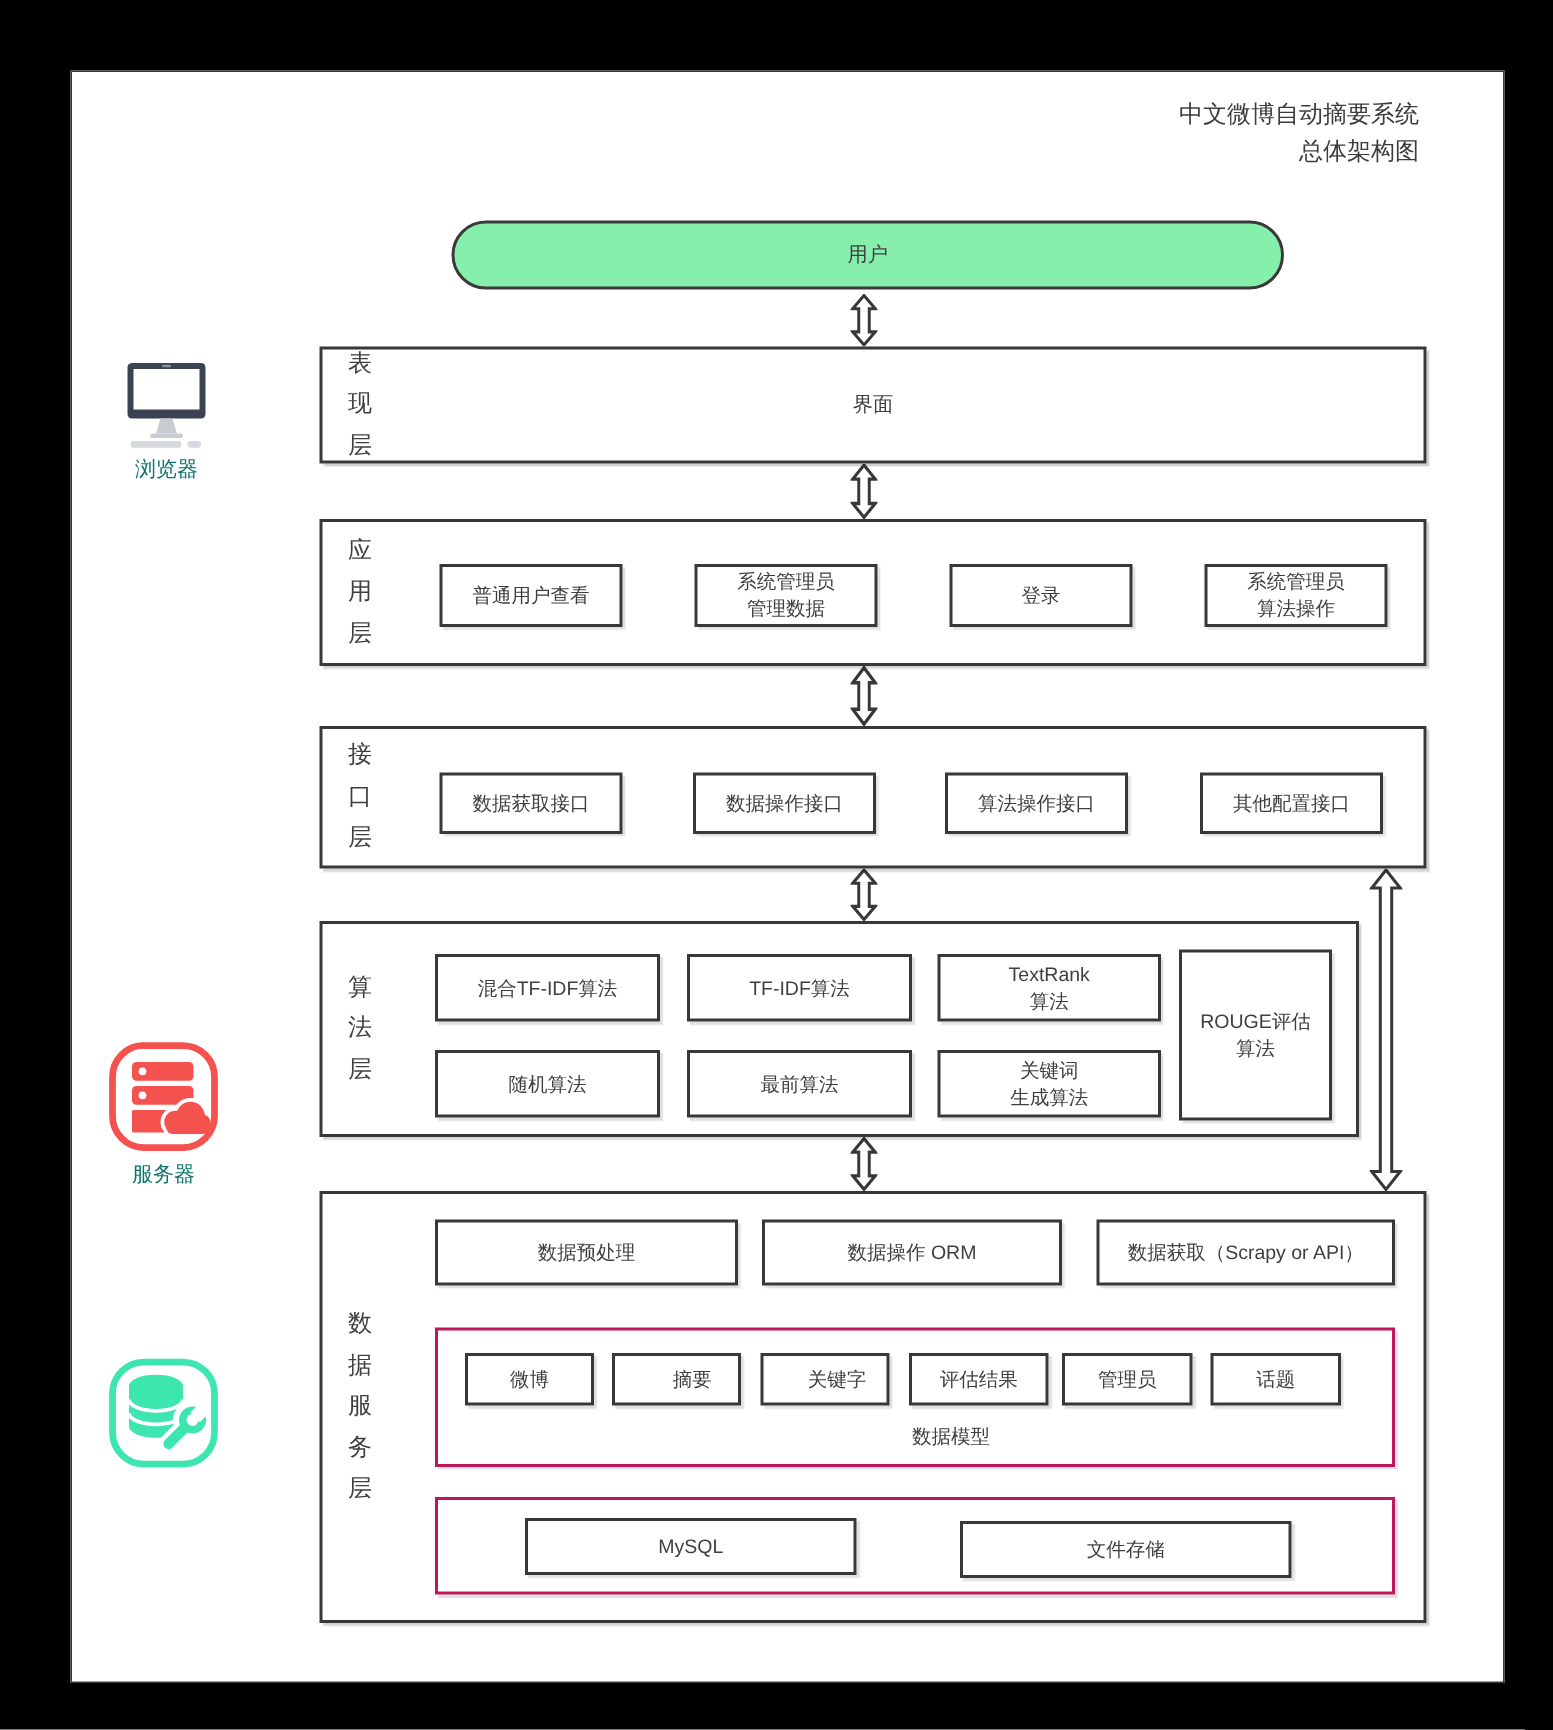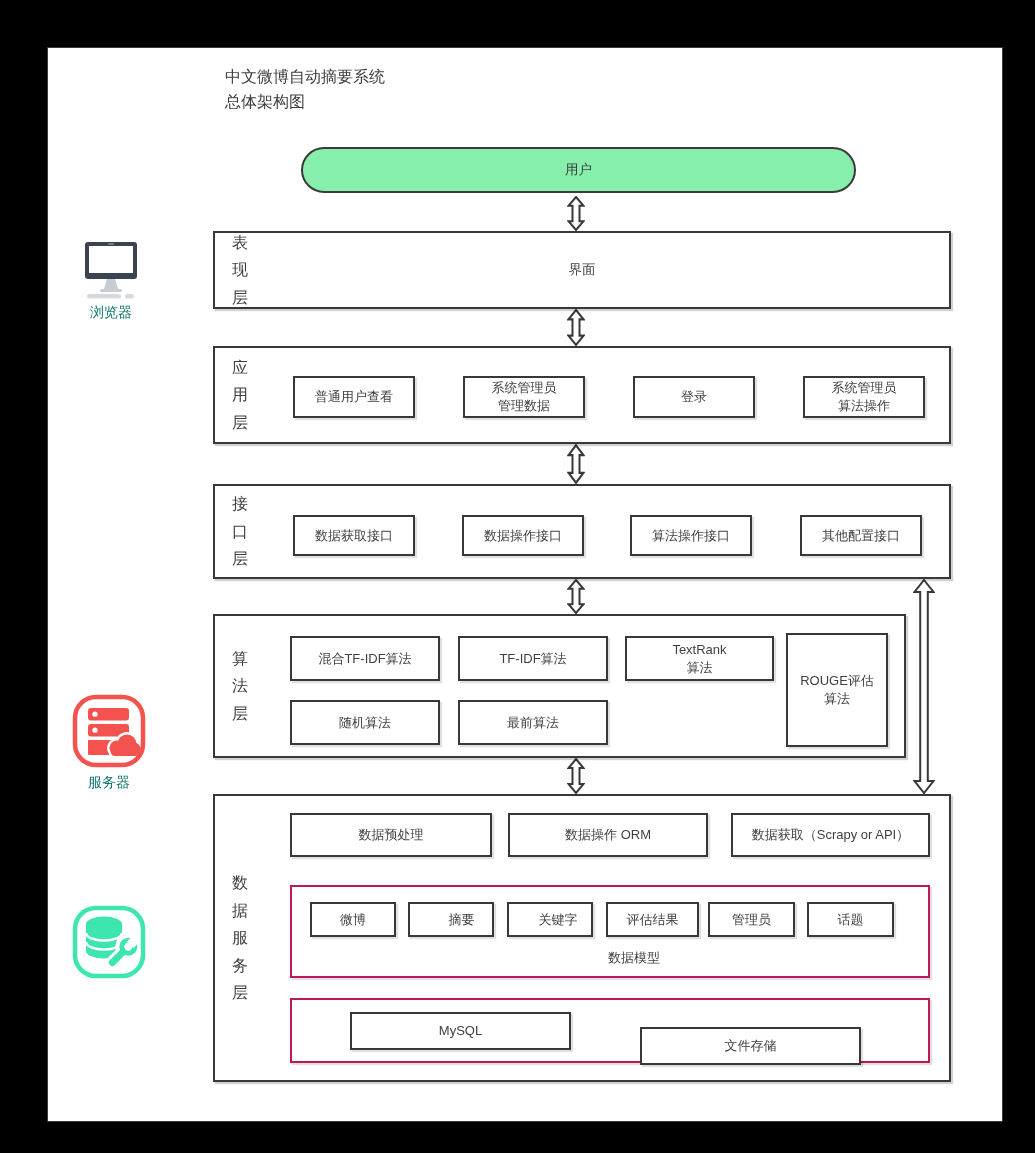--- a/index.html
+++ b/index.html
@@ -4,21 +4,21 @@
 <style>
   html,body{margin:0;padding:0;}
   body{
     width:1035px;height:1153px;background:#000;position:relative;
     font-family:"Liberation Sans","DejaVu Sans",sans-serif;color:#3f3f3f;
   }
   .page{
     position:absolute;left:47px;top:47px;width:956px;height:1075px;
     background:#fff;border:1px solid #3a3a3a;box-sizing:border-box;
   }
-  .title{position:absolute;left:177px;top:17px;width:738px;text-align:left;
+  .title{position:absolute;left:160px;top:17px;width:738px;text-align:right;
     font-size:16px;line-height:1.55;color:#3c3c3c;}
   .pill{
     position:absolute;left:253px;top:99px;width:555px;height:46px;
     border:2px solid #3a3a3a;border-radius:23px;background:#86efac;
     display:flex;align-items:center;justify-content:center;font-size:13.5px;box-sizing:border-box;
   }
   .layer{
     position:absolute;border:2px solid #383838;background:#fff;box-sizing:border-box;
     box-shadow:2px 2px 1px rgba(0,0,0,0.18);
   }
@@ -106,20 +106,22 @@
   <div class="layer" style="left:165px;top:566px;width:693px;height:144px;">
     <div class="vlabel">
       <span class="vtext">算法层</span>
     </div>
     <div class="box" style="left:75px;top:20px;width:150px;height:45px;">混合TF-IDF算法</div>
     <div class="box" style="left:243px;top:20px;width:150px;height:45px;">TF-IDF算法</div>
     <div class="box" style="left:410px;top:20px;width:149px;height:45px;">TextRank
 算法</div>
     <div class="box" style="left:75px;top:84px;width:150px;height:45px;">随机算法</div>
     <div class="box" style="left:243px;top:84px;width:150px;height:45px;">最前算法</div>
+    <div class="box" style="left:410px;top:84px;width:149px;height:45px;">关键词
+生成算法</div>
     <div class="box" style="left:571px;top:17px;width:102px;height:114px;">ROUGE评估
 算法</div>
   </div>
 
   <div class="layer" style="left:165px;top:746px;width:738px;height:288px;">
     <div class="vlabel">
       <span class="vtext">数据服务层</span>
     </div>
     <div class="box" style="left:75px;top:17px;width:202px;height:44px;">数据预处理</div>
     <div class="box" style="left:293px;top:17px;width:200px;height:44px;">数据操作 ORM</div>
@@ -130,21 +132,21 @@
       <div class="box" style="left:116px;top:15px;width:86px;height:35px;padding-left:21px;">摘要</div>
       <div class="box" style="left:215px;top:15px;width:86px;height:35px;padding-left:16px;">关键字</div>
       <div class="box" style="left:314px;top:15px;width:93px;height:35px;">评估结果</div>
       <div class="box" style="left:416px;top:15px;width:87px;height:35px;">管理员</div>
       <div class="box" style="left:515px;top:15px;width:87px;height:35px;">话题</div>
       <div class="model-label">数据模型</div>
     </div>
 
     <div class="container-box" style="left:75px;top:202px;width:640px;height:65px;">
       <div class="box" style="left:58px;top:12px;width:221px;height:38px;">MySQL</div>
-      <div class="box" style="left:348px;top:27px;width:221px;height:38px;">文件存储</div>
+      <div class="box" style="left:348px;top:14px;width:221px;height:38px;">文件存储</div>
     </div>
   </div>
 
   <div class="side-icon" style="left:35px;top:193px;width:56px;height:58px;">
     <svg width="56" height="58" viewBox="0 0 56 58">
       <rect x="2" y="1" width="52" height="37" rx="3" fill="#3b4252"></rect>
       <rect x="6" y="5" width="44" height="27" fill="#ffffff"></rect>
       <rect x="25" y="2.2" width="6" height="1.6" rx="0.8" fill="#8a8f99"></rect>
       <path d="M24 38 L32 38 L35 48 L21 48 Z" fill="#c8cdd4"></path>
       <rect x="17" y="48" width="22" height="3" rx="1.5" fill="#c8cdd4"></rect>

